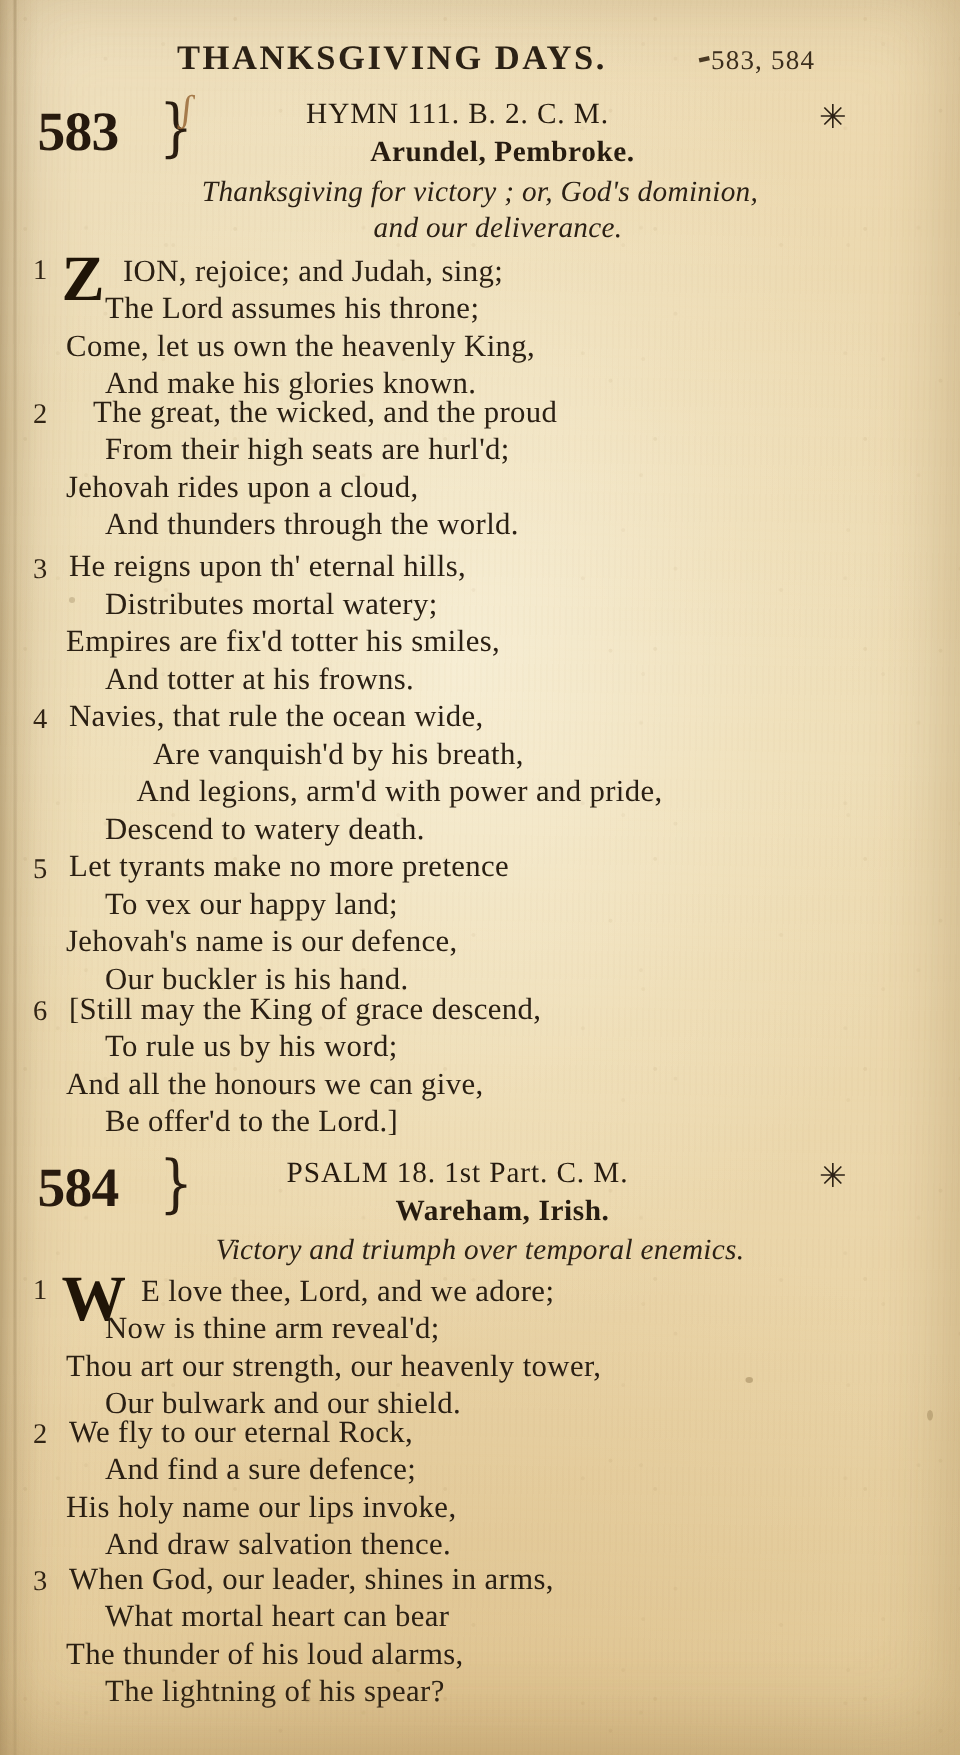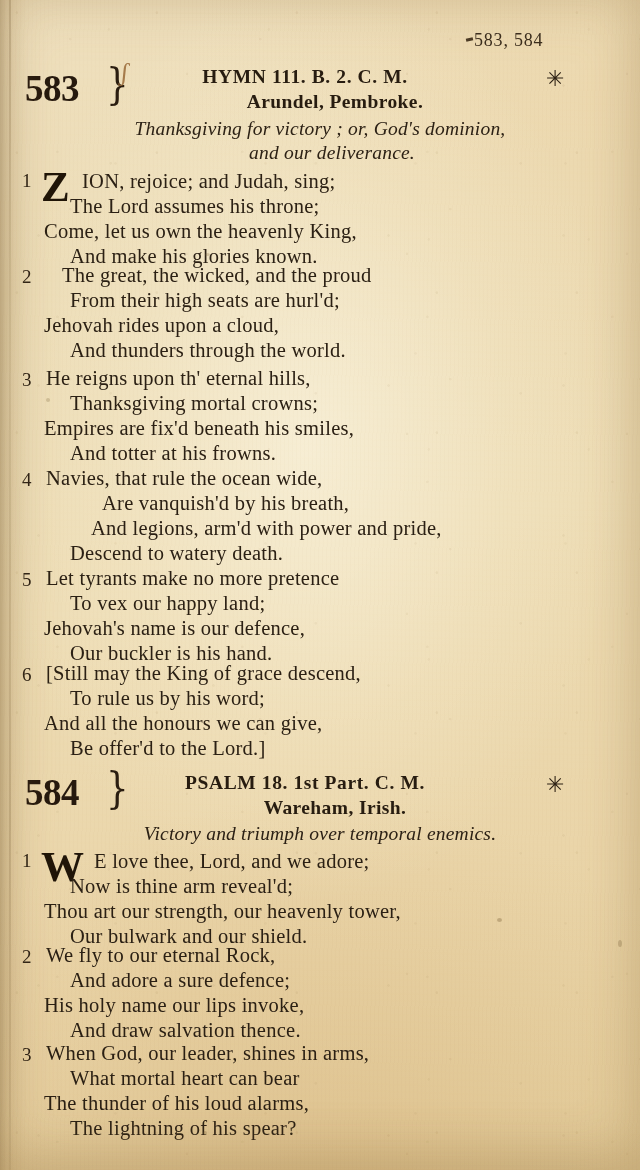--- a/index.html
+++ b/index.html
@@ -129,21 +129,21 @@
     line-height: 1;
     font-family: "Liberation Serif", serif;
     transform: rotate(6deg);
     opacity: 0.85;
   }
   .titleline {
     position: absolute;
     width: 584px;
     text-align: center;
     font-size: 19.5px;
-    font-weight: bold;
+    font-weight: normal;
     letter-spacing: 0.6px;
     color: #271c10;
     padding-left: 26px;
     box-sizing: border-box;
     white-space: nowrap;
   }
   .tunesline {
     position: absolute;
     width: 640px;
     text-align: center;
@@ -208,20 +208,21 @@
 
   
   .blemish { position: absolute; border-radius: 50%; pointer-events: none; }
 </style>
 </head>
 <body>
 
 <div id="page">
 
   <div class="runhead">
+    <div class="runhead-title">THANKSGIVING DAYS.</div>
     <div class="runhead-tick"></div>
     <div class="runhead-nums">583, 584</div>
   </div>
 
   <div class="hymn" style="top:0;">
 
     <div class="hymnnum" style="top:70px;">583</div>
     <div class="brace" style="left:104px; top:64px;">}</div>
     <div class="inkmark" style="left:120px; top:60px;">ʃ</div>
 
@@ -245,22 +246,22 @@
       <div class="vnum" style="top:2px;">2</div>
       <div class="vline ind0" style="top:0px;margin-left:16px;">The great, the wicked, and the proud</div>
       <div class="vline ind1" style="top:25px;">From their high seats are hurl'd;</div>
       <div class="vline ind2" style="top:50px;">Jehovah rides upon a cloud,</div>
       <div class="vline ind1" style="top:75px;">And thunders through the world.</div>
     </div>
 
     <div class="verse" style="top:368px;">
       <div class="vnum" style="top:2px;">3</div>
       <div class="vline ind0" style="top:0px;">He reigns upon th' eternal hills,</div>
-      <div class="vline ind1" style="top:25px;">Thanksgiving mortal crowns;</div>
-      <div class="vline ind2" style="top:50px;">Empires are fix'd beneath his smiles,</div>
+      <div class="vline ind1" style="top:25px;">Distributes mortal watery;</div>
+      <div class="vline ind2" style="top:50px;">Empires are fix'd totter his smiles,</div>
       <div class="vline ind1" style="top:75px;">And totter at his frowns.</div>
     </div>
 
     <div class="verse" style="top:468px;">
       <div class="vnum" style="top:2px;">4</div>
       <div class="vline ind0" style="top:0px;">Navies, that rule the ocean wide,</div>
       <div class="vline ind1" style="top:25px;margin-left:32px;">Are vanquish'd by his breath,</div>
       <div class="vline ind2" style="top:50px;margin-left:47px;">And legions, arm'd with power and pride,</div>
       <div class="vline ind1" style="top:75px;">Descend to watery death.</div>
     </div>
@@ -298,21 +299,21 @@
       <div class="dropcap" style="left:41px; top:0px;">W</div>
       <div class="vline" style="left:94px; top:6px;">E love thee, Lord, and we adore;</div>
       <div class="vline ind1" style="top:31px;">Now is thine arm reveal'd;</div>
       <div class="vline ind2" style="top:56px;">Thou art our strength, our heavenly tower,</div>
       <div class="vline ind1" style="top:81px;">Our bulwark and our shield.</div>
     </div>
 
     <div class="verse" style="top:945px;">
       <div class="vnum" style="top:2px;">2</div>
       <div class="vline ind0" style="top:0px;">We fly to our eternal Rock,</div>
-      <div class="vline ind1" style="top:25px;">And adore a sure defence;</div>
+      <div class="vline ind1" style="top:25px;">And find a sure defence;</div>
       <div class="vline ind2" style="top:50px;">His holy name our lips invoke,</div>
       <div class="vline ind1" style="top:75px;">And draw salvation thence.</div>
     </div>
 
     <div class="verse" style="top:1043px;">
       <div class="vnum" style="top:2px;">3</div>
       <div class="vline ind0" style="top:0px;">When God, our leader, shines in arms,</div>
       <div class="vline ind1" style="top:25px;">What mortal heart can bear</div>
       <div class="vline ind2" style="top:50px;">The thunder of his loud alarms,</div>
       <div class="vline ind1" style="top:75px;">The lightning of his spear?</div>

